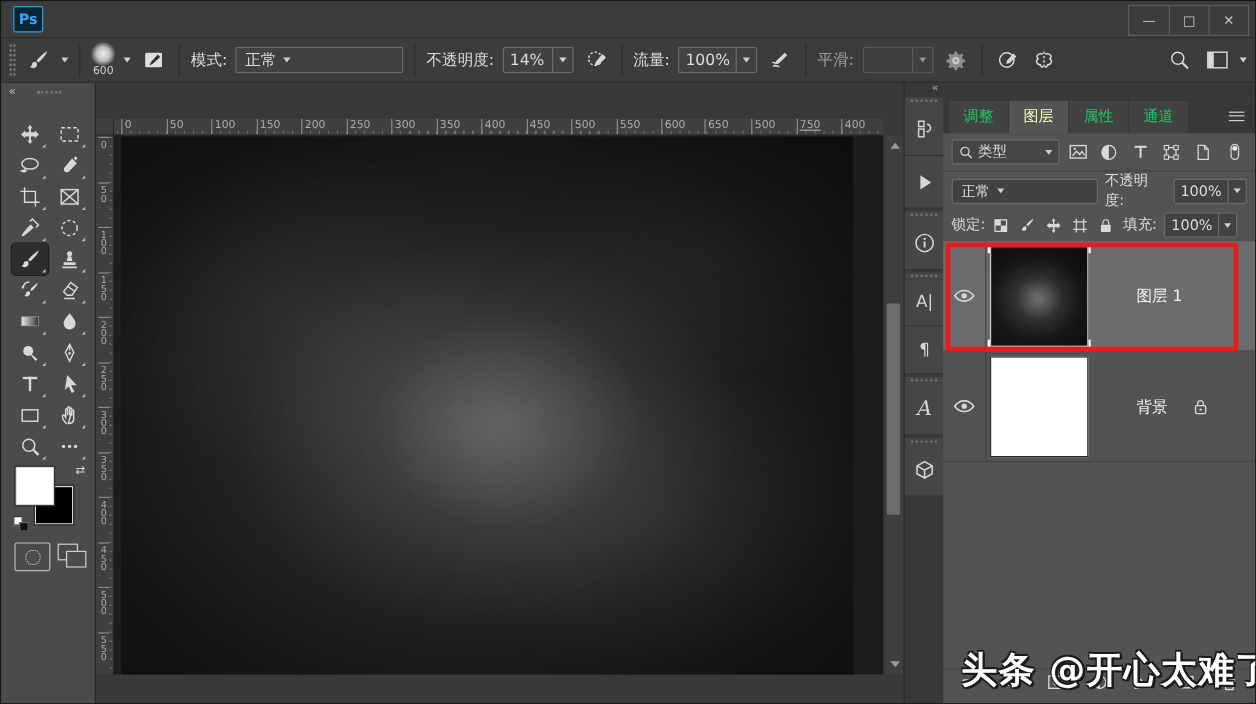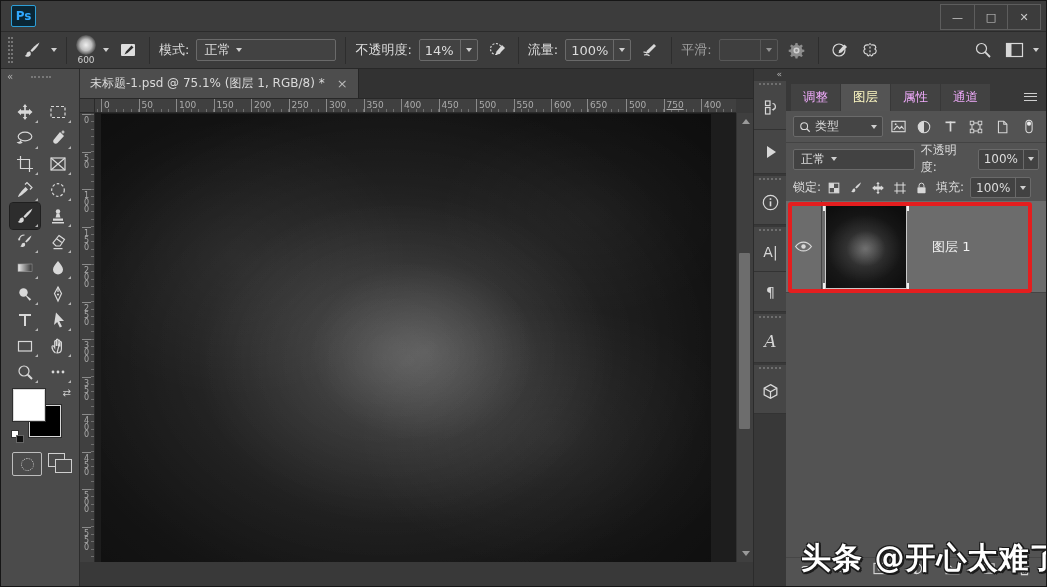--- a/index.html
+++ b/index.html
@@ -96,21 +96,21 @@
   .dock-btn{width:33px;height:44px;display:flex;align-items:center;justify-content:center;background:#464646;border-bottom:1px solid #333;color:#d6d6d6}
   .dock-btn.short{height:40px}
   .dock-grip{height:5px;background:#464646;border-bottom:0;display:flex;align-items:center;justify-content:center}
   .dock-grip i{display:block;width:22px;border-top:2px dotted #6f6f6f}
   .glyphA{font-family:"DejaVu Serif","Liberation Serif",serif;font-style:italic;font-size:17px}
 
   
   .rightpanel{position:absolute;top:68px;left:785px;right:0;bottom:0;background:#535353}
   .rp-head{position:absolute;top:0;left:0;right:0;height:12px;background:#383838}
   .rp-tabs{position:absolute;top:12px;left:0;right:0;height:30px;background:#383838;display:flex;align-items:flex-end;padding-left:5px;gap:1px}
-  .rp-tab{height:27px;padding:0 12px;font-size:12.5px;color:#f0abfc;background:#424242;display:flex;align-items:center}
+  .rp-tab{height:27px;padding:0 12px;font-size:12.5px;color:#22c55e;background:#424242;display:flex;align-items:center}
   .rp-tab.active{background:#545454;color:#fef9c3}
   .rp-menu{position:absolute;right:9px;top:22px;width:13px}
   .rp-menu i{display:block;border-top:1.6px solid #cfcfcf;margin-top:2.2px}
   .filter-row{position:absolute;top:42px;left:0;right:0;height:32px;border-bottom:1px solid #434343;display:flex;align-items:center;padding:0 7px;gap:5px;color:#dcdcdc;font-size:12px}
   .filter-select{width:97px;height:21px;background:#454545;border:1px solid #6a6a6a;border-radius:2px;display:flex;align-items:center;gap:4px;padding:0 5px}
   .filter-select .lbl{flex:1}
   .ficon{width:23px;height:22px;display:flex;align-items:center;justify-content:center}
   .blend-row{position:absolute;top:75px;left:0;right:0;height:30px;display:flex;align-items:center;padding:0 7px;gap:6px;color:#dcdcdc;font-size:12px}
   .lock-row{position:absolute;top:105px;left:0;right:0;height:27px;display:flex;align-items:center;padding:0 7px;gap:6px;color:#dcdcdc;font-size:12px}
   .lockicons{display:flex;gap:8px;align-items:center;margin-right:2px}
@@ -125,21 +125,21 @@
     radial-gradient(70px 64px at 46% 55%,rgba(255,255,255,.10),transparent 80%),
     #0e0e0e}
   .thumb.white{background:#fff;border-color:#2a2a2a}
   .corner{position:absolute;width:8px;height:8px;border:0 solid #f0f0f0}
   .c-tl{left:-3px;top:-3px;border-left-width:2px;border-top-width:2px}
   .c-tr{right:-3px;top:-3px;border-right-width:2px;border-top-width:2px}
   .c-bl{left:-3px;bottom:-3px;border-left-width:2px;border-bottom-width:2px}
   .c-br{right:-3px;bottom:-3px;border-right-width:2px;border-bottom-width:2px}
   .c-tm{position:absolute;left:50%;top:-3px;width:8px;margin-left:-4px;border-top:2px solid #f0f0f0}
   .c-bm{position:absolute;left:50%;bottom:-3px;width:8px;margin-left:-4px;border-bottom:2px solid #f0f0f0}
-  .layer-name{margin-left:25px;font-size:13px;color:#f2f2f2}
+  .layer-name{margin-left:40px;font-size:13px;color:#f2f2f2}
   .row-lock{position:absolute;right:38px;top:50%;margin-top:-8px}
   .annotation{position:absolute;left:2px;top:133px;width:244px;height:91px;border:4px solid #e41e1f;border-radius:3px;z-index:6;pointer-events:none}
   .panel-bottom{position:absolute;bottom:7px;left:0;right:0;height:22px;border-top:1px solid #464646;display:flex;align-items:center;justify-content:space-between;padding:0 15px;color:#cfcfcf}
   .fx{font-size:11px;font-style:italic;font-weight:700}
 
   .watermark{position:absolute;left:800px;top:537px;z-index:9;font-size:30px;font-weight:700;color:#fff;letter-spacing:1px;white-space:nowrap;
     text-shadow:2px 2px 0 #1b1b1b,-1px -1px 0 #1b1b1b,1px -1px 0 #1b1b1b,-1px 1px 0 #1b1b1b,0 2px 0 #1b1b1b,2px 0 0 #1b1b1b}
 </style>
 </head>
 <body>
@@ -403,26 +403,20 @@
     <div class="qmask">
         <span class="qmask-c"></span>
       </div>
     <div class="screenmode">
         <span class="r1"></span>
         <span class="r2"></span>
       </div>
   </div>
 
   <div class="docarea">
-    <div class="tabbar">
-      <div class="tab">
-        <span>未标题-1.psd @ 75.1% (图层 1, RGB/8) *</span>
-        <span class="tab-close">×</span>
-      </div>
-    </div>
     <div class="ruler-corner"></div>
     <div class="hruler">
         <span class="hlabel" style="left: 6px;">0</span>
         <span class="hlabel" style="left: 43.5px;">50</span>
         <span class="hlabel" style="left: 81px;">100</span>
         <span class="hlabel" style="left: 118.5px;">150</span>
         <span class="hlabel" style="left: 156px;">200</span>
         <span class="hlabel" style="left: 193.5px;">250</span>
         <span class="hlabel" style="left: 231px;">300</span>
         <span class="hlabel" style="left: 268.5px;">350</span>
@@ -656,20 +650,37 @@
         <div class="thumb cloud">
           <span class="corner c-tl"></span>
             <span class="corner c-tr"></span>
             <span class="corner c-bl"></span>
             <span class="corner c-br"></span>
             <span class="c-tm"></span>
             <span class="c-bm"></span>
         </div>
         <span class="layer-name">图层 1</span>
       </div>
+      <div class="layer-row">
+        <div class="eye-cell">
+          <svg width="19" height="15" viewBox="0 0 18 14">
+              <path class="ink" d="M1.5 7s3-4.2 7.5-4.2S16.5 7 16.5 7s-3 4.2-7.5 4.2S1.5 7 1.5 7z"></path>
+              <circle cx="9" cy="7" r="2.1" class="fillink"></circle>
+            </svg>
+        </div>
+        <div class="thumb white"></div>
+        <span class="layer-name">背景</span>
+        <span class="row-lock">
+            <svg width="15" height="16" viewBox="0 0 16 16">
+              <rect x="3.5" y="7" width="9" height="7" rx="1" class="ink"></rect>
+              <path class="ink" d="M5.5 7V5a2.5 2.5 0 015 0v2"></path>
+              <circle cx="8" cy="10.5" r="1.1" class="fillink"></circle>
+            </svg>
+          </span>
+      </div>
     </div>
 
     <div class="annotation"></div>
 
     <div class="panel-bottom">
       <span>
           <svg width="15" height="13" viewBox="0 0 16 14">
             <rect x="1" y="5" width="8" height="4" rx="2" class="ink"></rect>
             <rect x="7" y="5" width="8" height="4" rx="2" class="ink"></rect>
           </svg>

